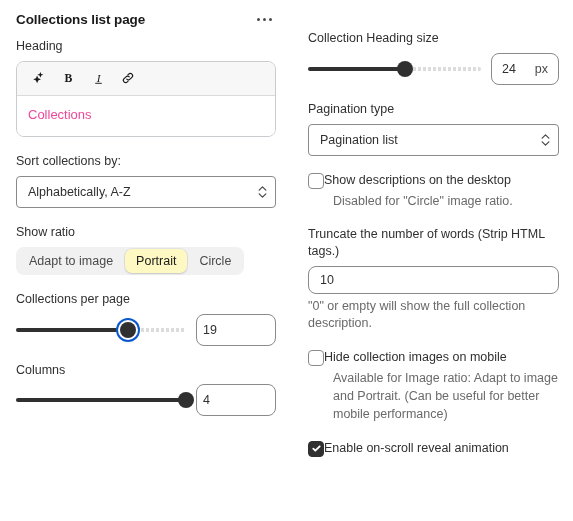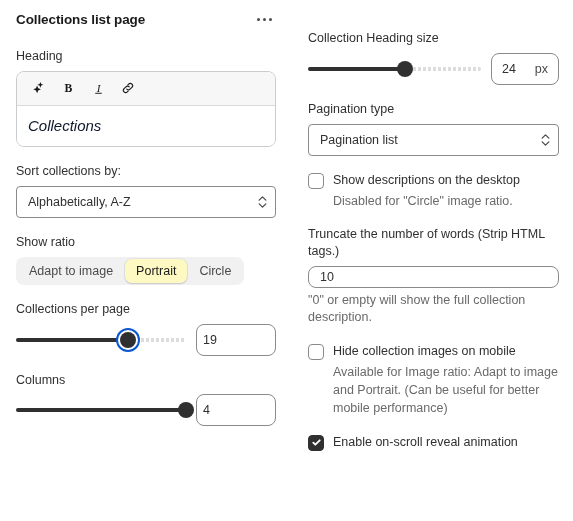--- a/index.html
+++ b/index.html
@@ -35,21 +35,21 @@
     height: 521px;
     padding: 18px 14px 0 8px;
   }
 
   
   .panel-header {
     display: flex;
     align-items: center;
     justify-content: space-between;
     height: 26px;
-    margin-bottom: 16px;
+    margin-bottom: 6px;
   }
   .panel-title {
     font-size: 13.5px;
     font-weight: bold;
     color: #1a1a1a;
     letter-spacing: -0.1px;
   }
   .kebab {
     display: flex;
     align-items: center;
@@ -106,24 +106,23 @@
     justify-content: center;
     border: none;
     background: transparent;
     border-radius: 5px;
     cursor: pointer;
     color: #1a1a1a;
   }
   .rte-body {
     min-height: 40px;
     padding: 11px 11px;
-    font-size: 15px;
-    color: #0f172a;
-    background: #fff;
-    font-style: italic;
+    font-size: 13px;
+    color: #ec4899;
+    background: #fff;
   }
 
   
   .select-wrap {
     position: relative;
     height: 32px;
   }
   .select {
     width: 100%;
     height: 32px;
@@ -235,37 +234,36 @@
     justify-content: space-between;
     padding: 0 10px 0 10px;
   }
   .unit {
     color: #4a4a4a;
     font-size: 12.5px;
   }
 
   .text-input {
     width: 100%;
-    height: 22px;
+    height: 28px;
     border: 1px solid #8a8a8a;
     border-radius: 8px;
     background: #fff;
     font-family: "Liberation Sans", sans-serif;
     font-size: 12.5px;
     color: #303030;
     padding: 0 11px;
     display: flex;
     align-items: center;
   }
 
   
   .check-row {
     display: flex;
     align-items: center;
-    gap: 9px;
   }
   .checkbox {
     flex: 0 0 auto;
     width: 16px; height: 16px;
     margin-top: 1px;
     border: 1px solid #8a8a8a;
     border-radius: 4px;
     background: #fff;
     cursor: pointer;
     display: flex;

